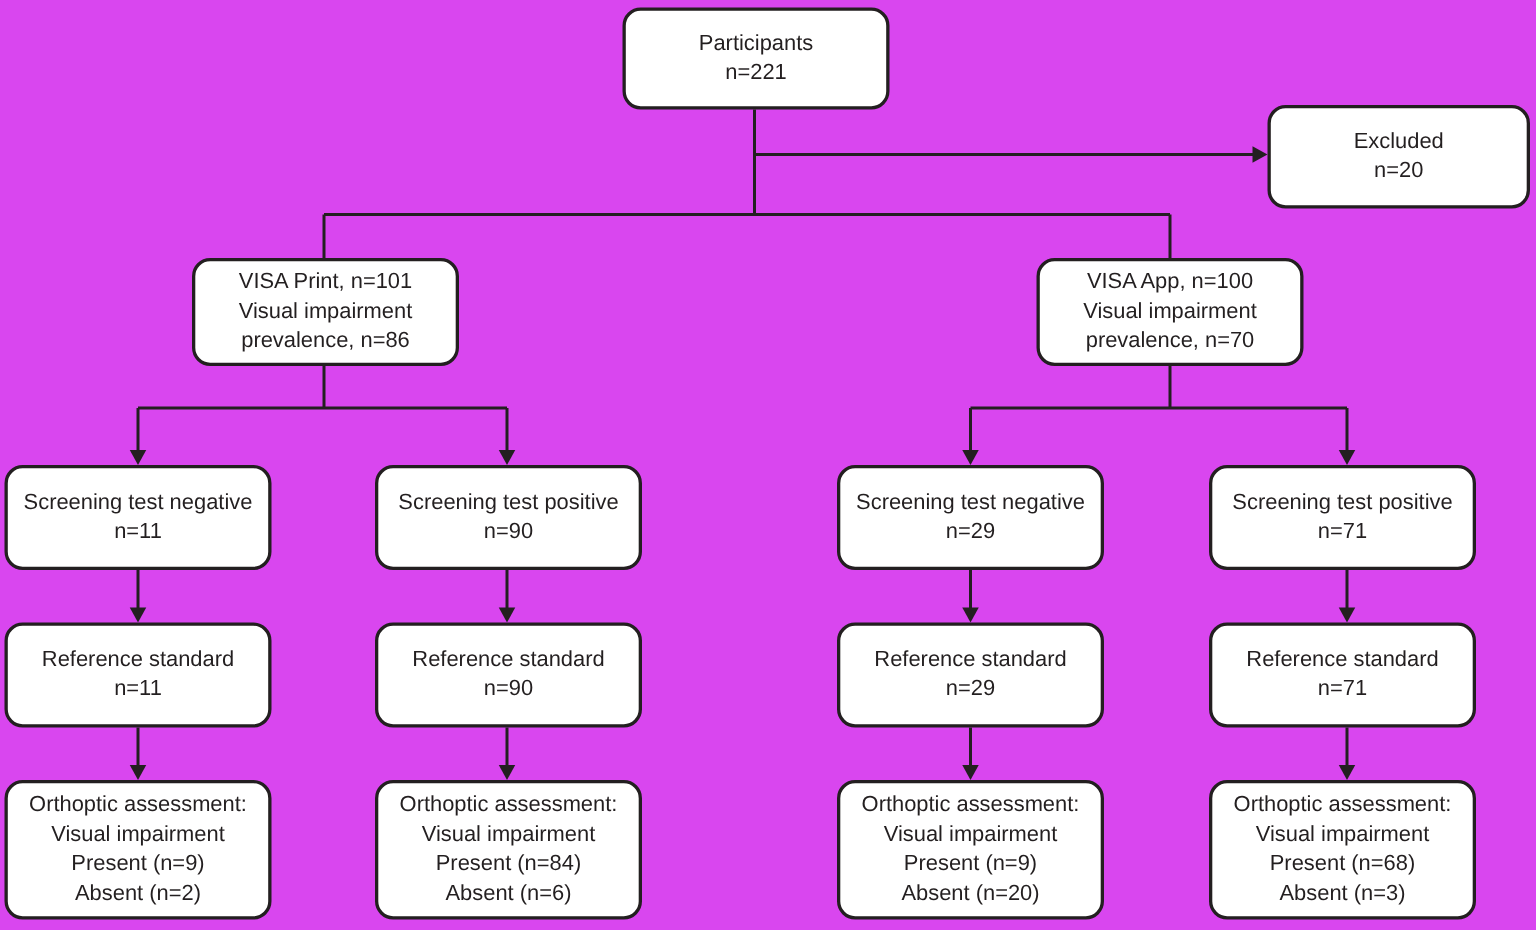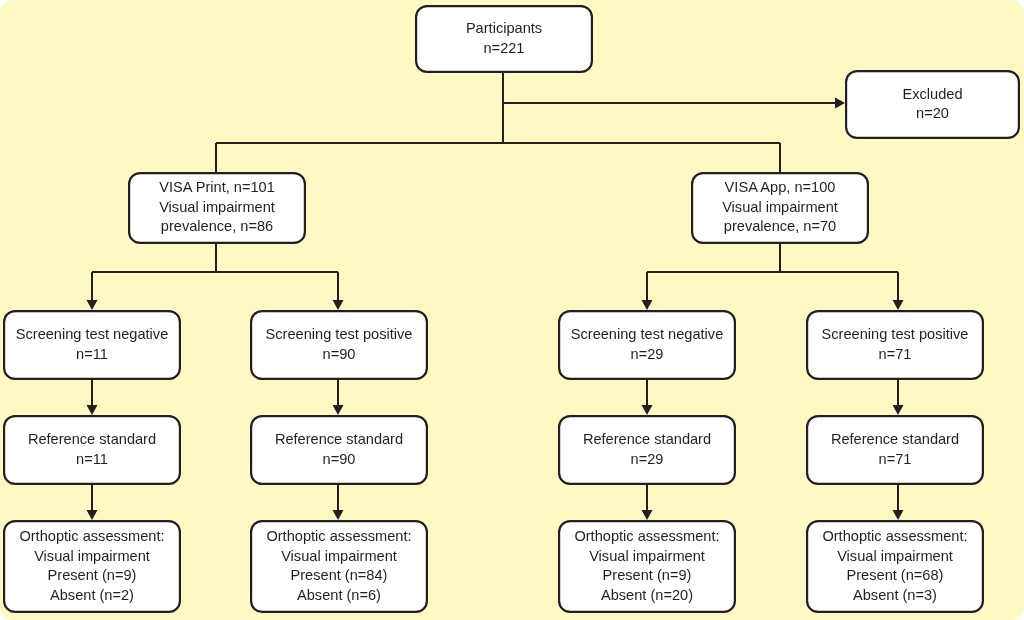--- a/index.html
+++ b/index.html
@@ -10,22 +10,21 @@
   body {
     width: 1024px;
     height: 620px;
     overflow: hidden;
     font-family: "Liberation Sans", sans-serif;
   }
   #flowchart-root {
     position: relative;
     width: 1024px;
     height: 620px;
-    background: #fef9c3;
-    border-radius: 13px;
+    background: #d946ef;
   }
   svg.flow-svg {
     position: absolute;
     left: 0;
     top: 0;
     width: 1024px;
     height: 620px;
     display: block;
   }
   .node-box {

